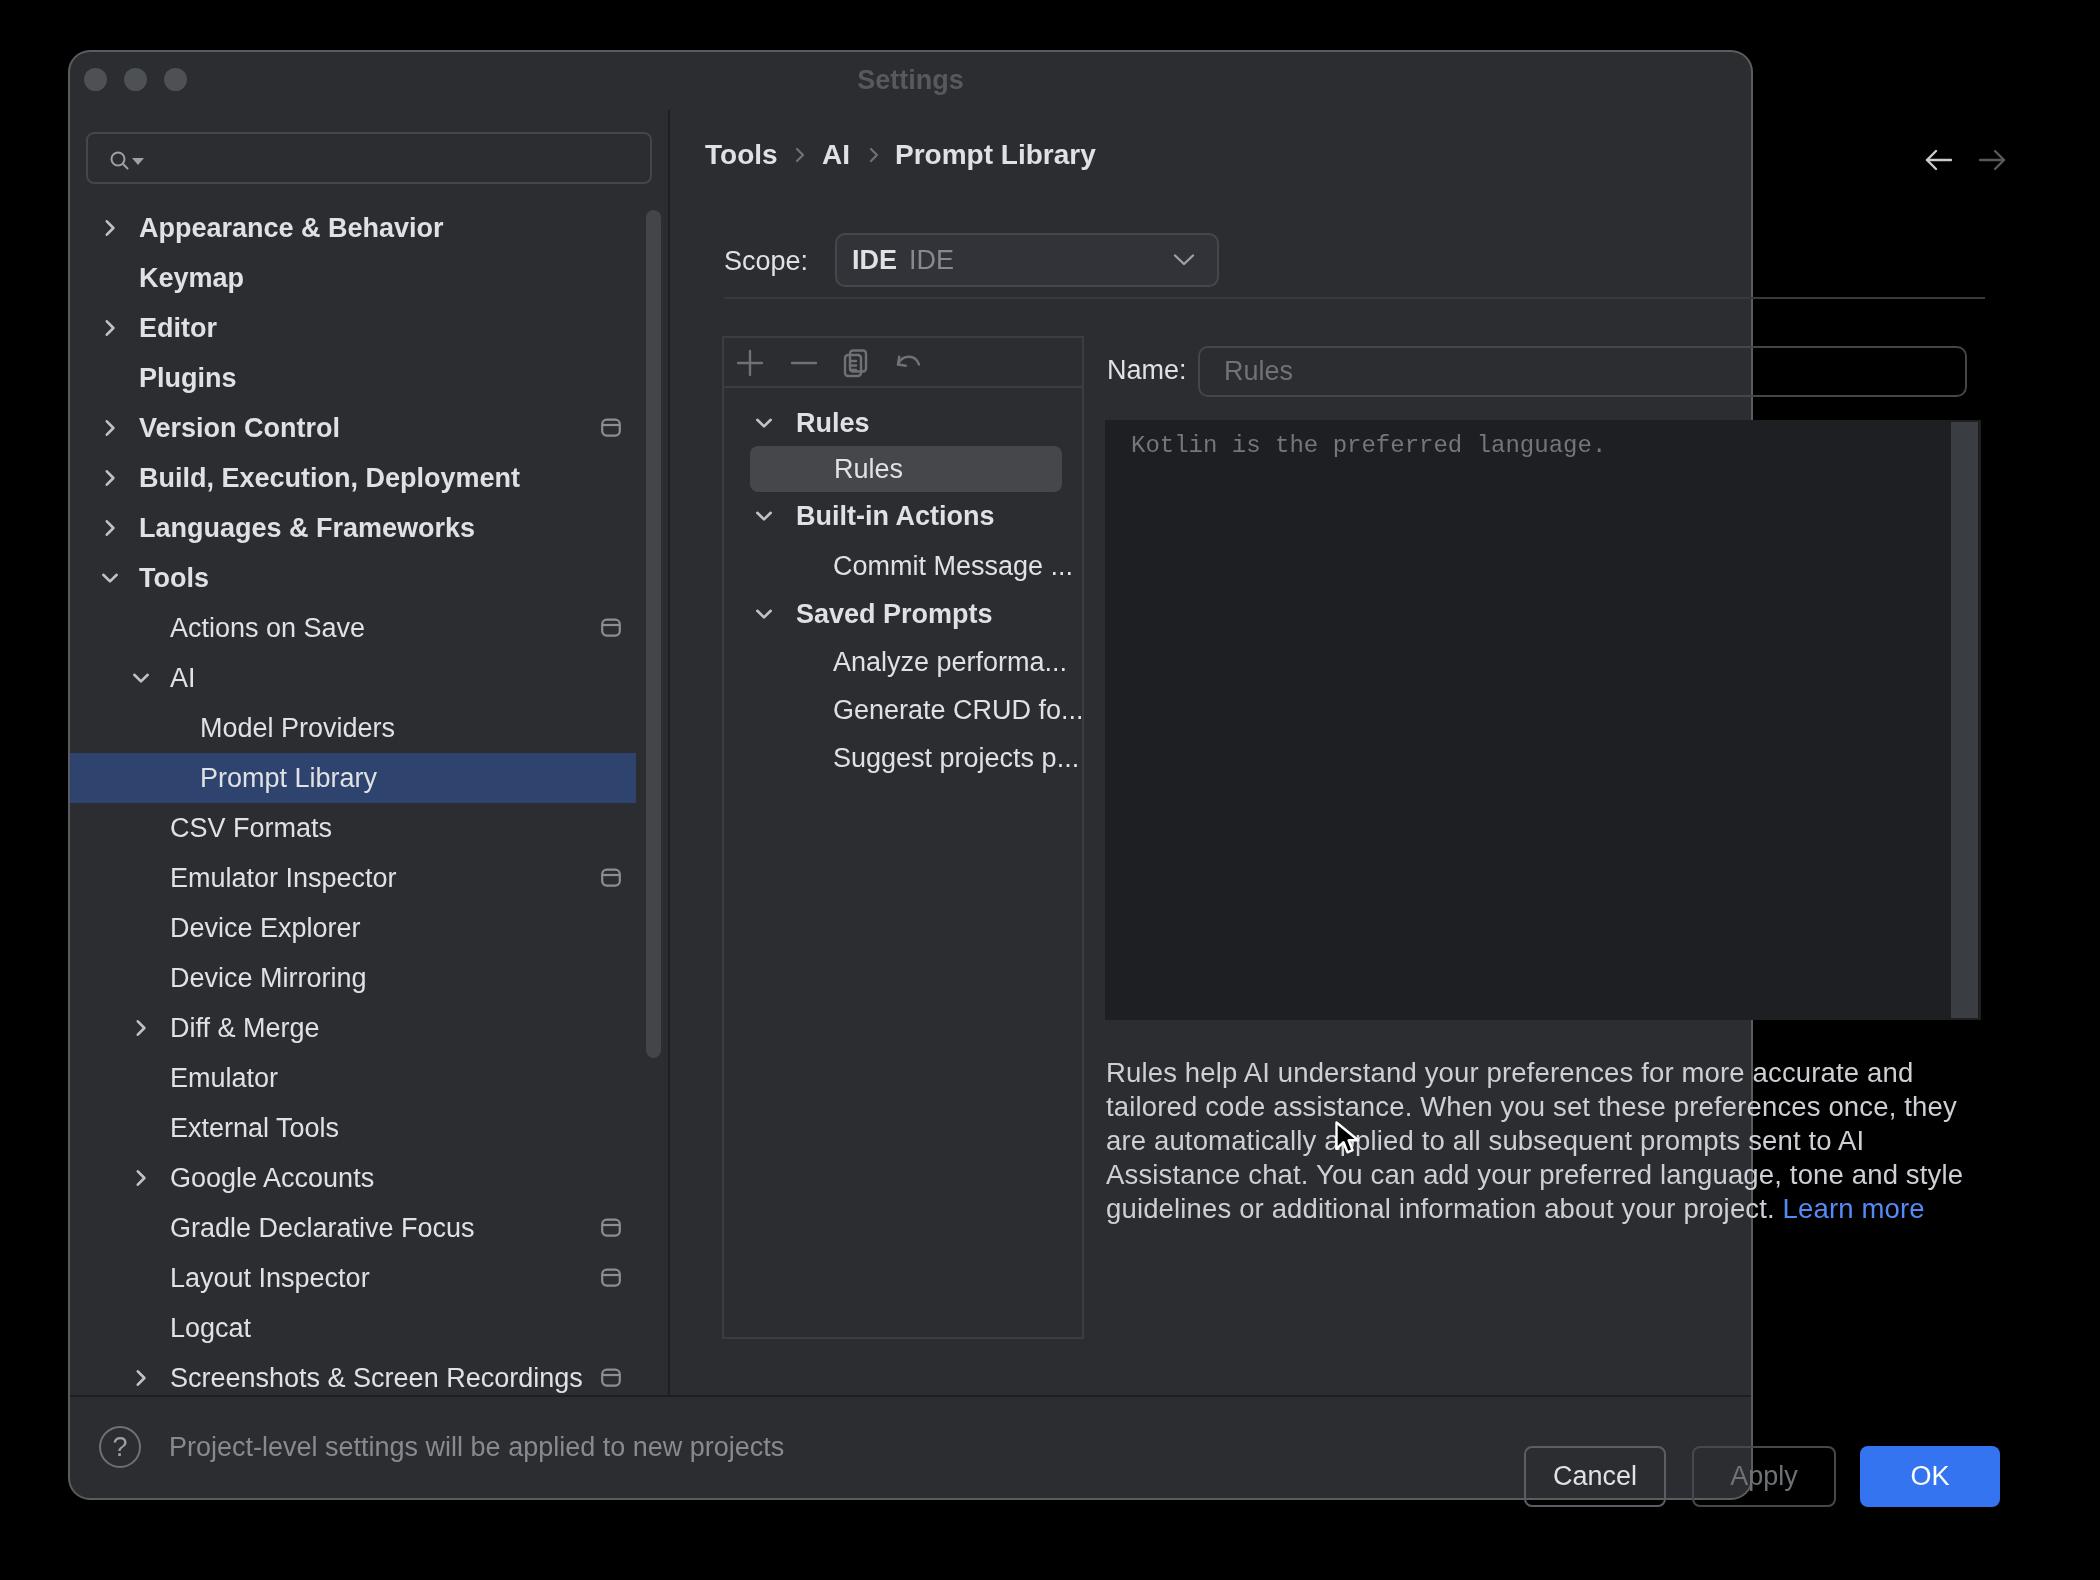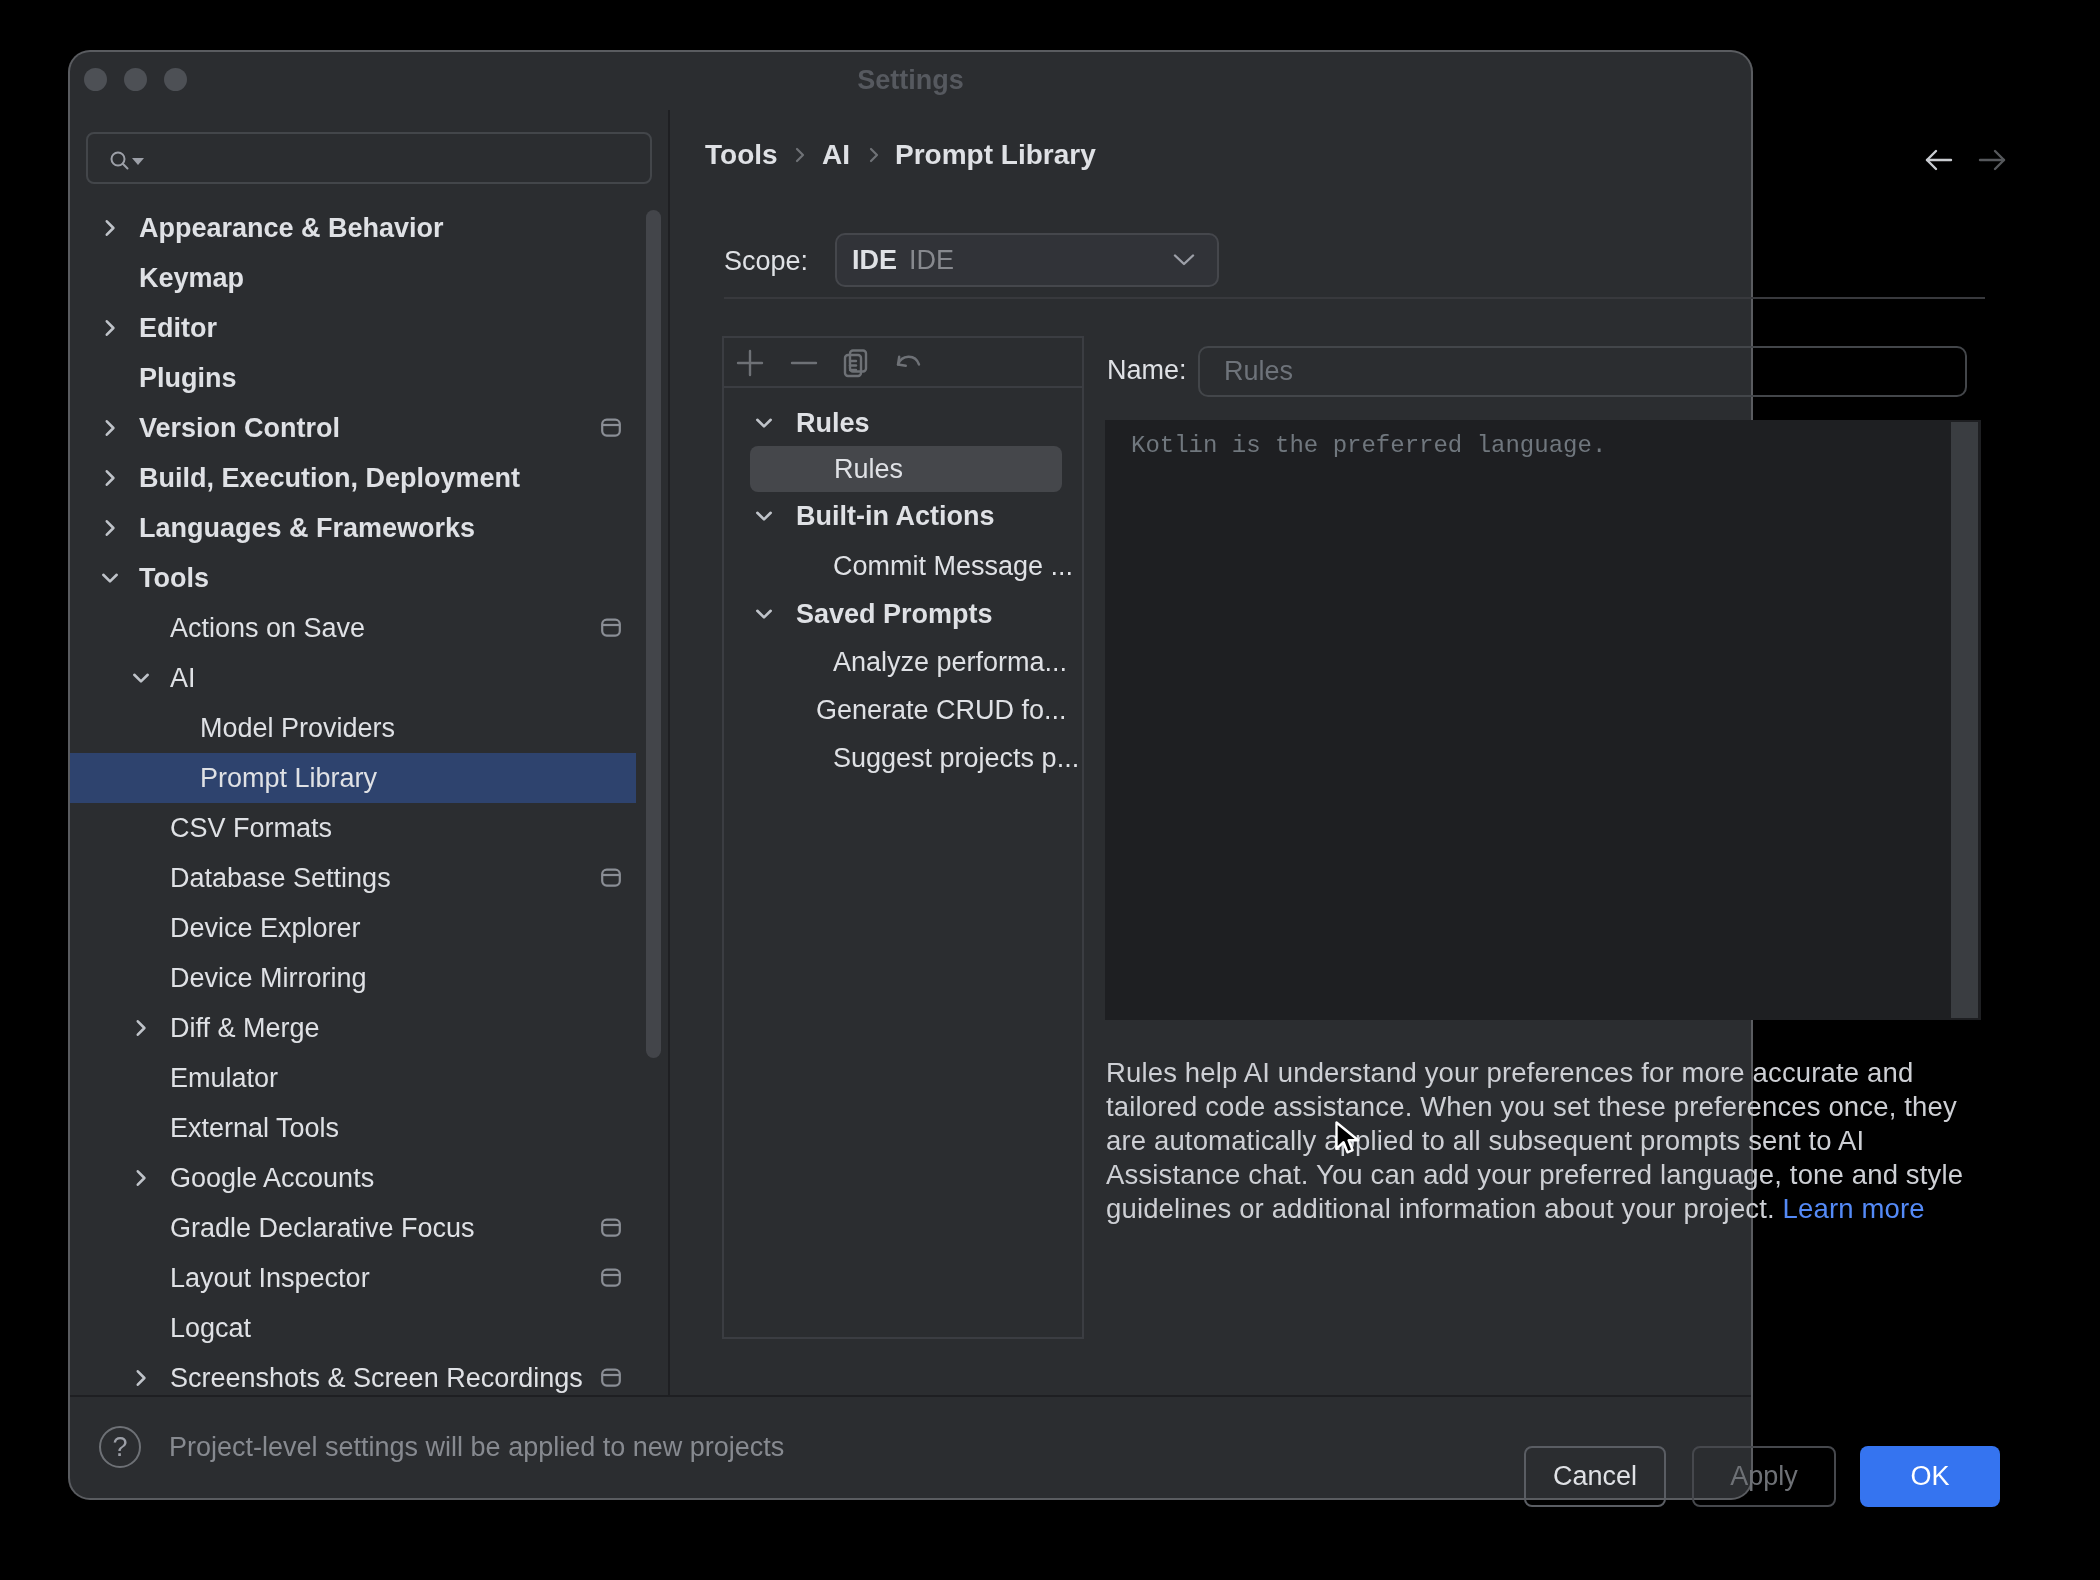--- a/index.html
+++ b/index.html
@@ -109,21 +109,21 @@
       <rect x="1.2" y="1.6" width="17.6" height="16" rx="4.5"></rect>
       <line x1="1.2" y1="7" x2="18.8" y2="7"></line>
     </svg>
 <svg class="cv" style="left:62px;top:617px">
       <path d="M2.3,5.8 L9,12.4 L15.7,5.8"></path>
     </svg>
 <div class="lbl" style="left:100px;top:601px;">AI</div>
 <div class="lbl" style="left:130px;top:651px;">Model Providers</div>
 <div class="lbl" style="left:130px;top:701px;">Prompt Library</div>
 <div class="lbl" style="left:100px;top:751px;">CSV Formats</div>
-<div class="lbl" style="left:100px;top:801px;">Database Settings</div>
+<div class="lbl" style="left:100px;top:801px;">Emulator Inspector</div>
 <svg class="wic" style="left:531px;top:816px">
       <rect x="1.2" y="1.6" width="17.6" height="16" rx="4.5"></rect>
       <line x1="1.2" y1="7" x2="18.8" y2="7"></line>
     </svg>
 <div class="lbl" style="left:100px;top:851px;">Device Explorer</div>
 <div class="lbl" style="left:100px;top:901px;">Device Mirroring</div>
 <svg class="cv" style="left:62px;top:967px">
       <path d="M5.8,2.3 L12.4,9 L5.8,15.7"></path>
     </svg>
 <div class="lbl" style="left:100px;top:951px;">Diff &amp; Merge</div>
@@ -218,21 +218,21 @@
 <svg class="cv" style="left:31px;top:169px">
         <path d="M2.3,5.8 L9,12.4 L15.7,5.8"></path>
       </svg>
 <div class="plbl" style="left:72px;top:153px;font-weight:700">Built-in Actions</div>
 <div class="plbl" style="left:109px;top:203px">Commit Message ...</div>
 <svg class="cv" style="left:31px;top:267px">
         <path d="M2.3,5.8 L9,12.4 L15.7,5.8"></path>
       </svg>
 <div class="plbl" style="left:72px;top:251px;font-weight:700">Saved Prompts</div>
 <div class="plbl" style="left:109px;top:299px">Analyze performa...</div>
-<div class="plbl" style="left:92px;top:347px">Generate CRUD fo...</div>
+<div class="plbl" style="left:109px;top:347px">Generate CRUD fo...</div>
 <div class="plbl" style="left:109px;top:395px">Suggest projects p...</div>
   </div>
 
   <div class="namelbl">Name:</div>
   <div class="namefield">
       <div class="nameph">Rules</div>
     </div>
   <div class="editor">
     <div class="ecode">Kotlin is the preferred language.</div>
     <div class="escroll"></div>

